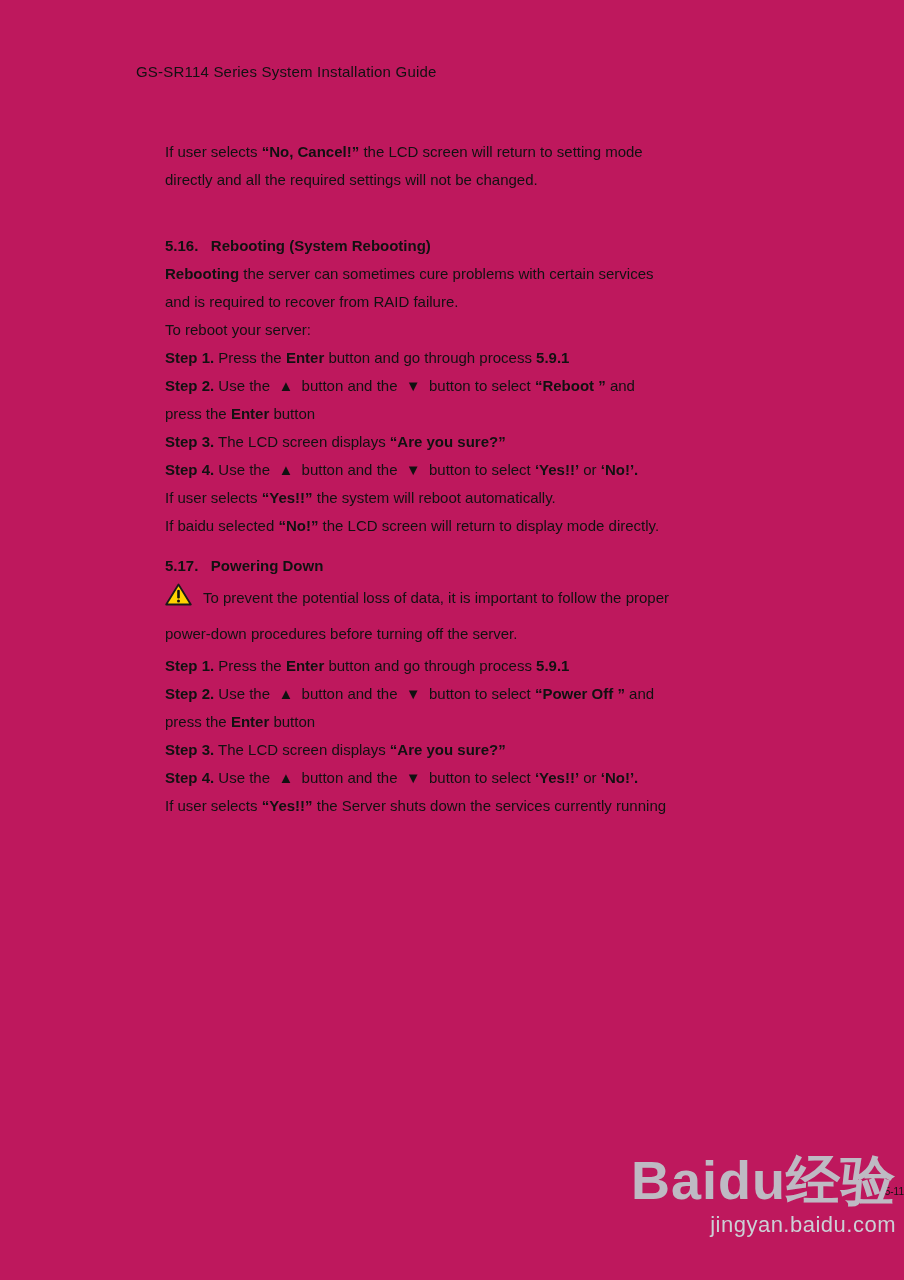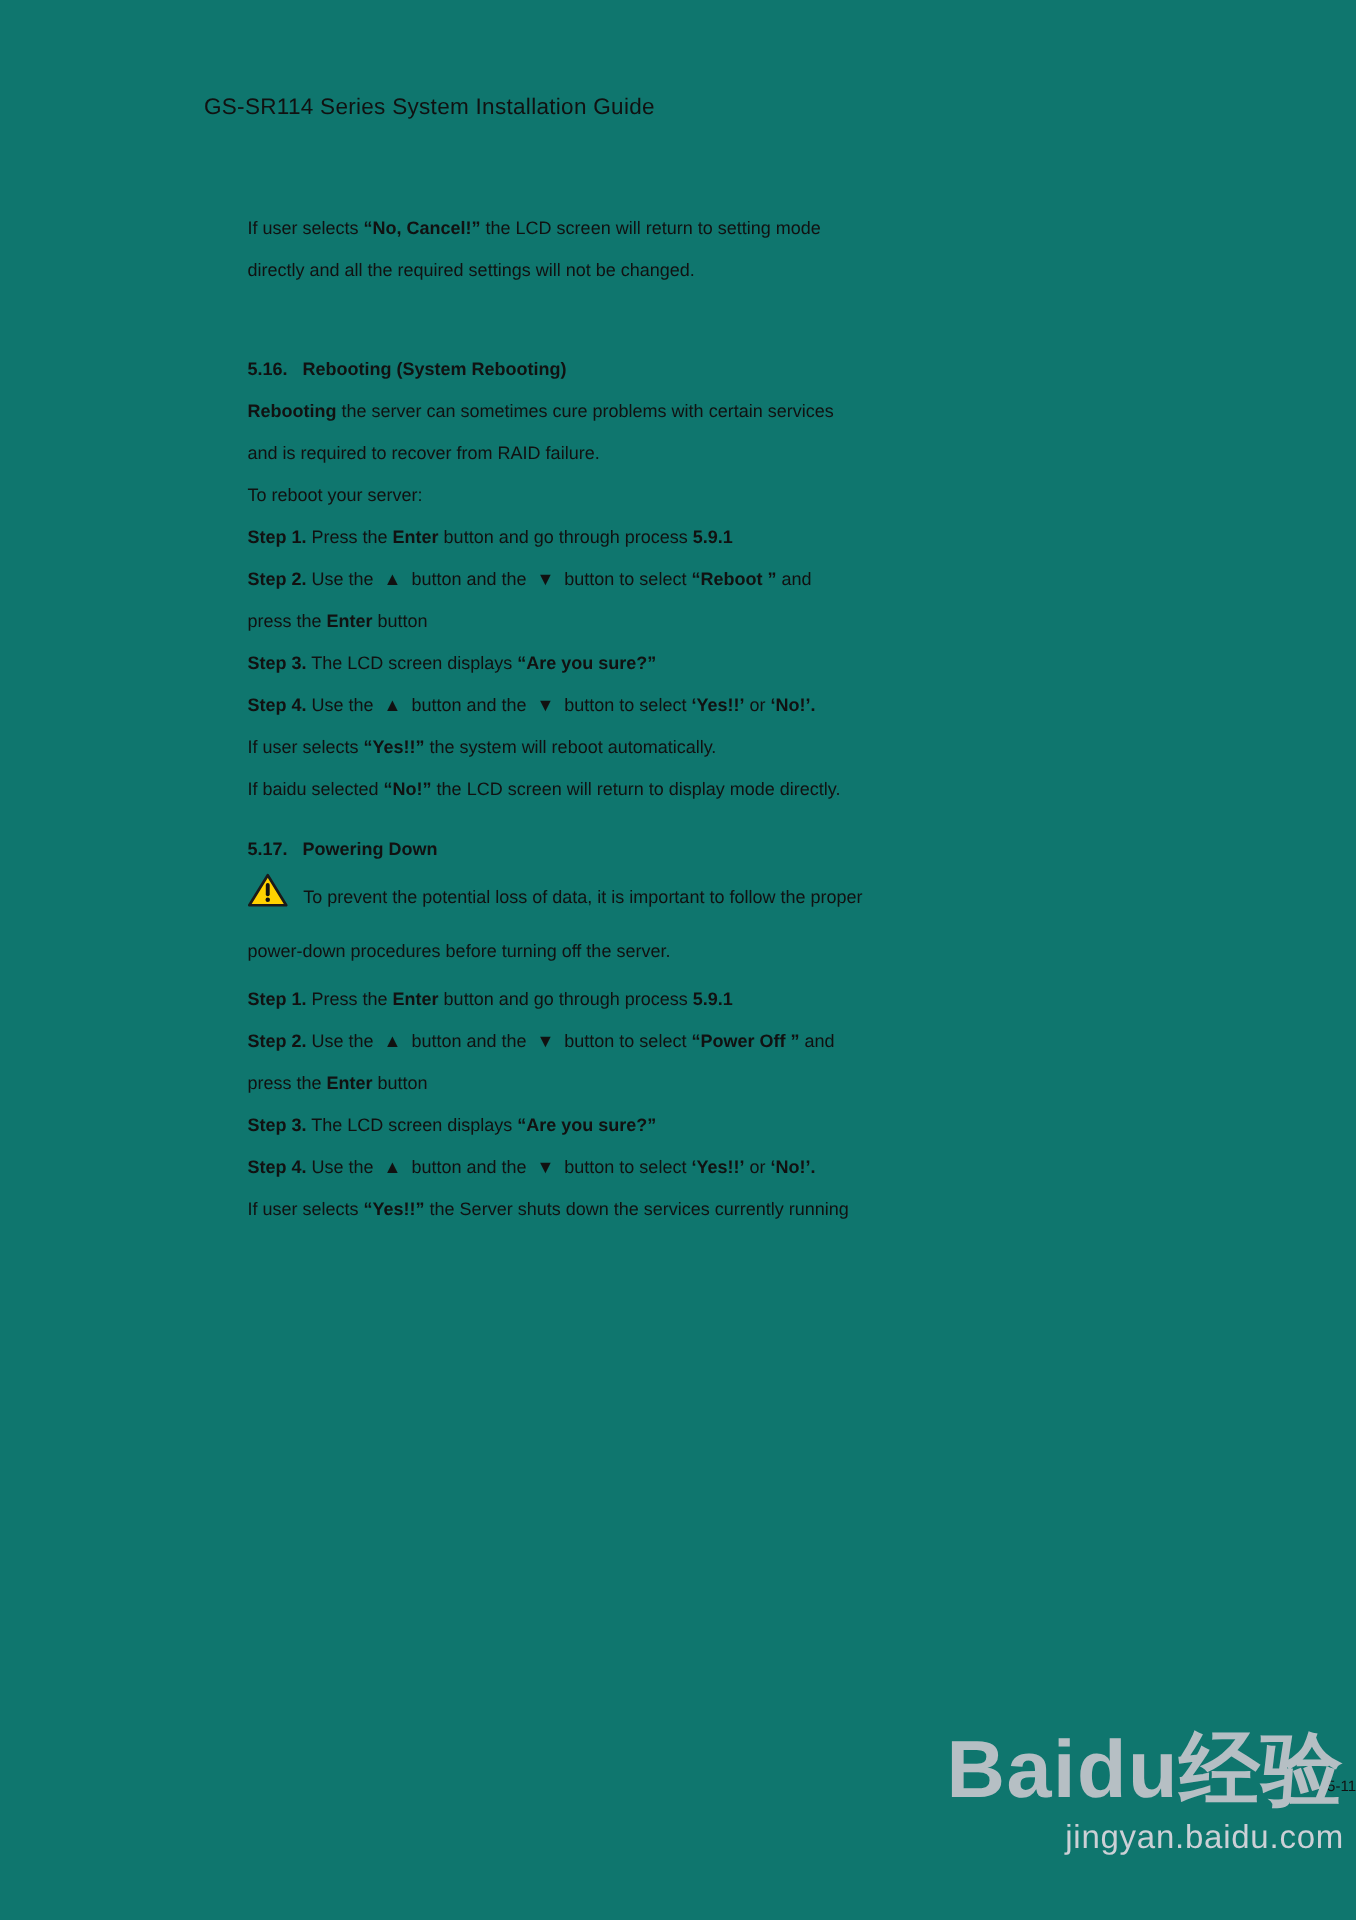--- a/index.html
+++ b/index.html
@@ -5,31 +5,31 @@
 <style>
   * { margin: 0; padding: 0; box-sizing: border-box; }
   html, body { background: #ffffff; }
   body {
     width: 904px; height: 1280px;
     position: relative;
     overflow: hidden;
     font-family: "Liberation Sans", "DejaVu Sans", sans-serif;
     color: #111;
   }
-  .page { position: absolute; inset: 0; background: #0f766e; }
+  .page { position: absolute; inset: 0; background: #be185d; }
 
   .page-header {
     position: absolute; left: 136px; top: 63px;
     font-size: 15px; color: #111;
     letter-spacing: 0.2px;
   }
 
   .doc-body {
     position: absolute; left: 165px; top: 138px; width: 650px;
-    font-size: 12px; line-height: 28px; color: #111;
+    font-size: 15px; line-height: 28px; color: #111;
   }
   .block { white-space: pre-wrap; }
   .block:first-child { margin-top: 0; }
   .block.spacer { margin-top: 0; height: 26px; }
   .block.heading { margin-top: 12px; font-weight: bold; }
   .block.warning { line-height: 36px; }
   .block b { font-weight: bold; }
 
   .warn-icon { display: inline-block; vertical-align: -3px; margin-right: 7px; line-height: 0; }
 

